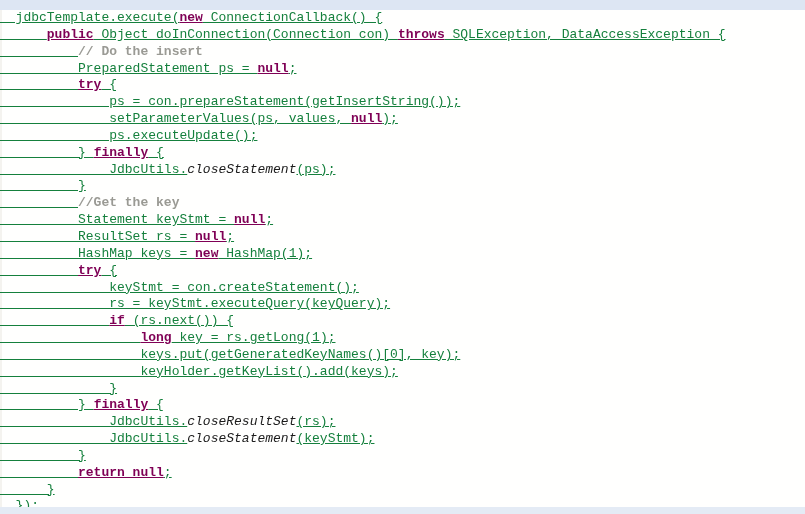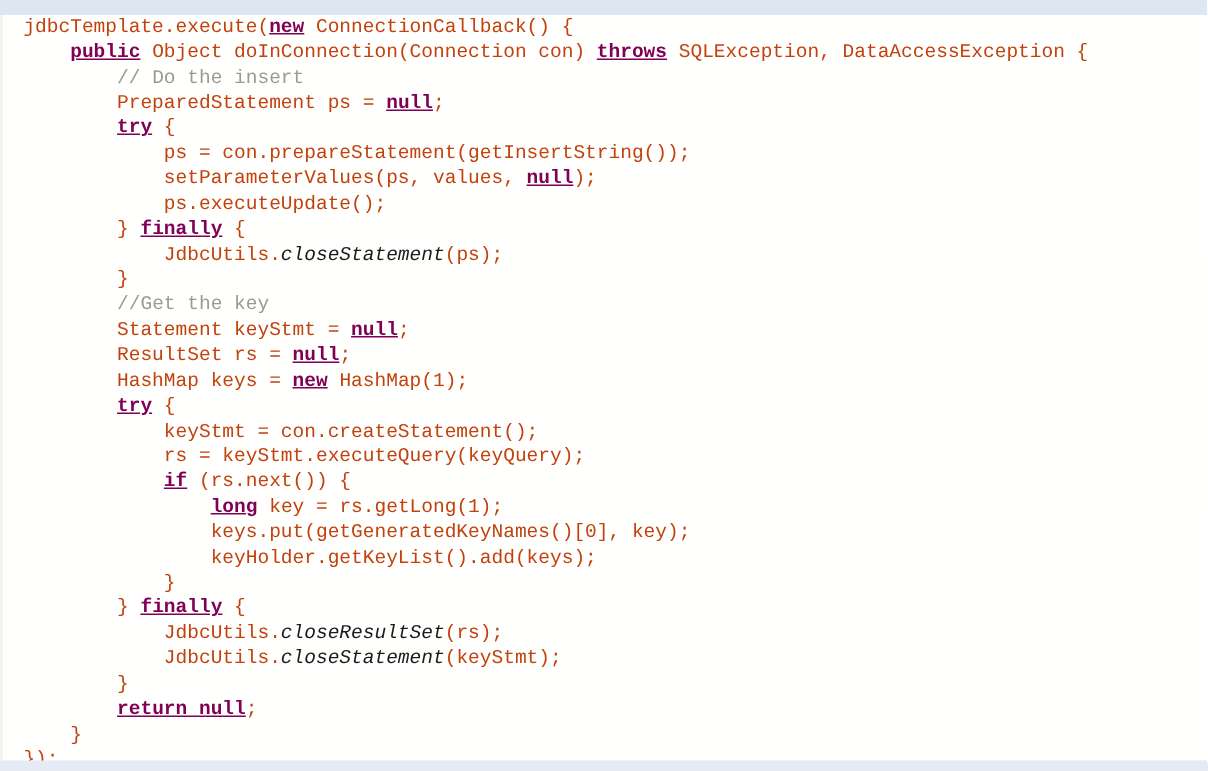--- a/index.html
+++ b/index.html
@@ -59,23 +59,23 @@
     white-space: pre;
     letter-spacing: 0px;
   }
   .line {
     display: block;
     height: 16.85px;
     white-space: pre;
   }
   
   .kw   { color: #7f0055; font-weight: bold; text-decoration: underline; }   
-  .cmt  { color: #9a9a94; }                      
+  .cmt  { color: #9a9a94; font-weight: bold; }                      
   .sm   { font-style: italic; margin-top: 48px; }                  
-  .pl   { color: #c2410c; }                      
+  .pl   { color: #15803d; text-decoration: underline; }                      
 </style>
 </head>
 <body>
 
 <div id="screen">
 
   <div class="top-band"></div>
   <div class="left-edge"></div>
 
   <div class="code-area">

